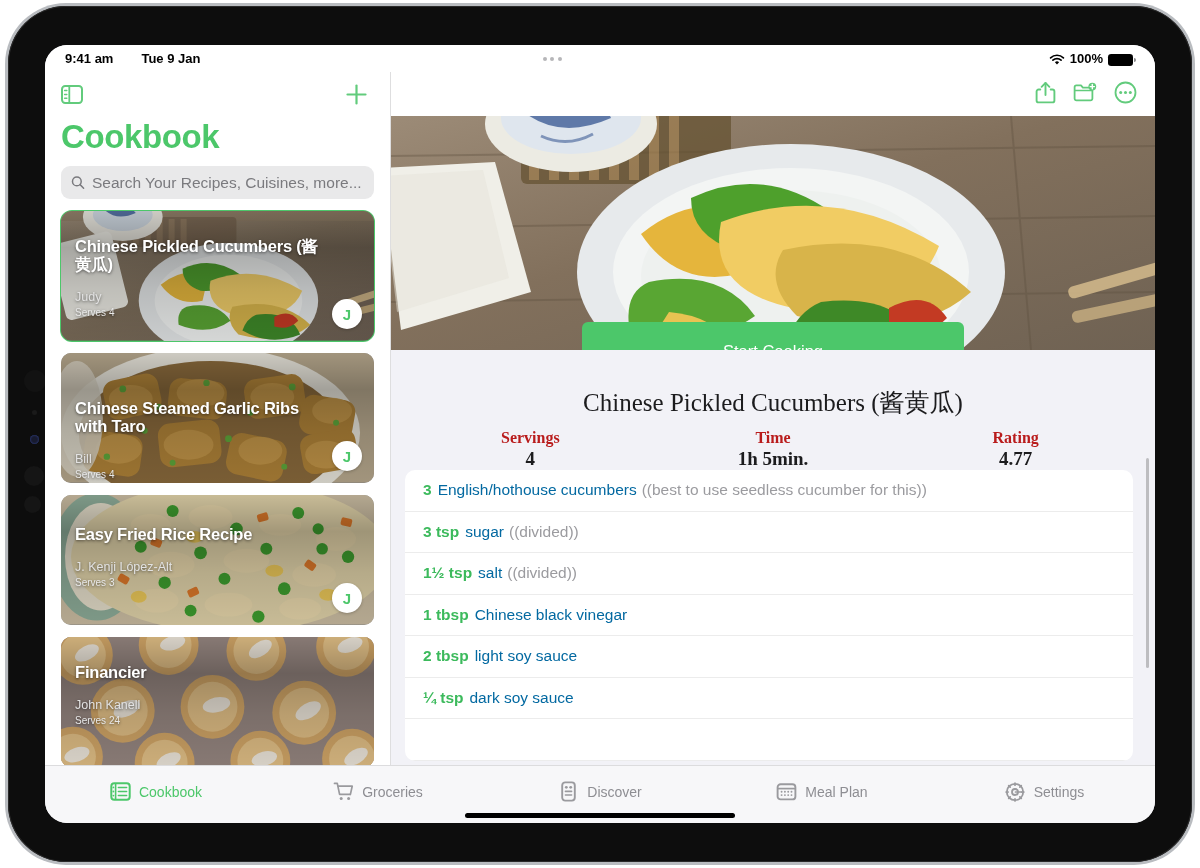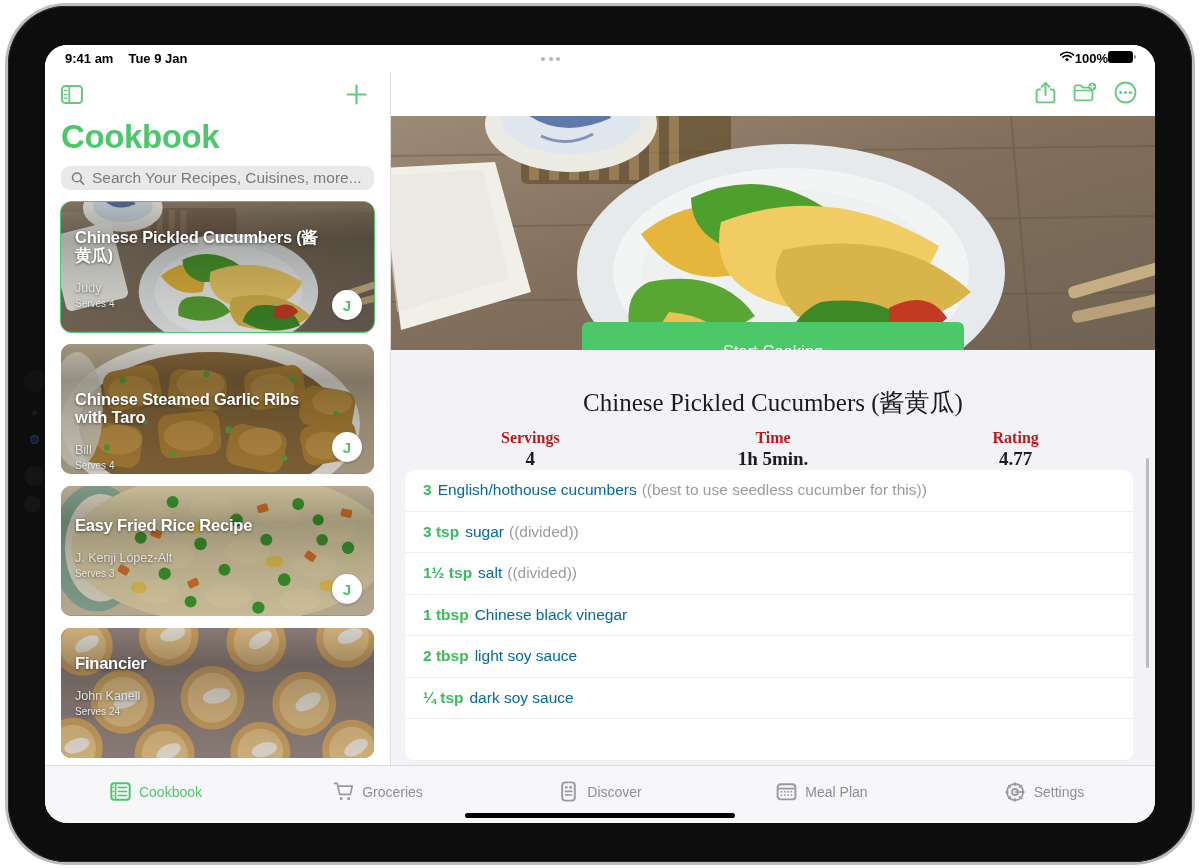--- a/index.html
+++ b/index.html
@@ -46,25 +46,25 @@
   }
 
   
   #status-bar {
     height: 27px; flex: 0 0 27px;
     display: flex; align-items: center;
     background: #ffffff;
     padding: 0 22px 0 20px;
     font-size: 13px; font-weight: bold; color: #000;
   }
-  #status-left { display: flex; gap: 15px; align-items: center; }
+  #status-left { display: flex; gap: 28px; align-items: center; }
   #status-center { flex: 1; display: flex; justify-content: center; align-items: center; }
   .multitask-dots { display: flex; gap: 3.5px; margin-left: -145px; }
   .multitask-dots span { width: 4px; height: 4px; border-radius: 50%; background: #b6b6b9; display: block; }
-  #status-right { display: flex; align-items: flex-start; }
+  #status-right { display: flex; align-items: flex-end; gap: 5px; }
   .battery-shell {
     width: 25px; height: 12px; border-radius: 3.2px;
     background: #000; position: relative;
   }
   .battery-shell::after {
     content: ""; position: absolute; right: -3.2px; top: 4px;
     width: 2px; height: 4px; border-radius: 0 2px 2px 0; background: #8a8a8d;
   }
 
   
@@ -84,21 +84,21 @@
     padding: 0 22px 0 16px;
   }
   .sb-icon-btn { display: flex; align-items: center; justify-content: center; }
   #page-title {
     font-size: 33px; font-weight: bold; color: #4cc76a;
     letter-spacing: -0.4px;
     padding: 2px 0 0 16px;
   }
   #search-wrap { padding: 10px 16px 8px 16px; }
   #search-field {
-    height: 24px; border-radius: 9px; background: #e9e9ea;
+    height: 33px; border-radius: 9px; background: #e9e9ea;
     display: flex; align-items: center; gap: 7px; padding: 0 10px;
   }
   #search-input {
     border: 0; outline: 0; background: transparent;
     font-family: "Liberation Sans", sans-serif;
     font-size: 15.5px; color: #7a7a7e; width: 100%;
   }
   #search-input::placeholder { color: #7a7a7e; opacity: 1; }
 
   #recipe-list {

